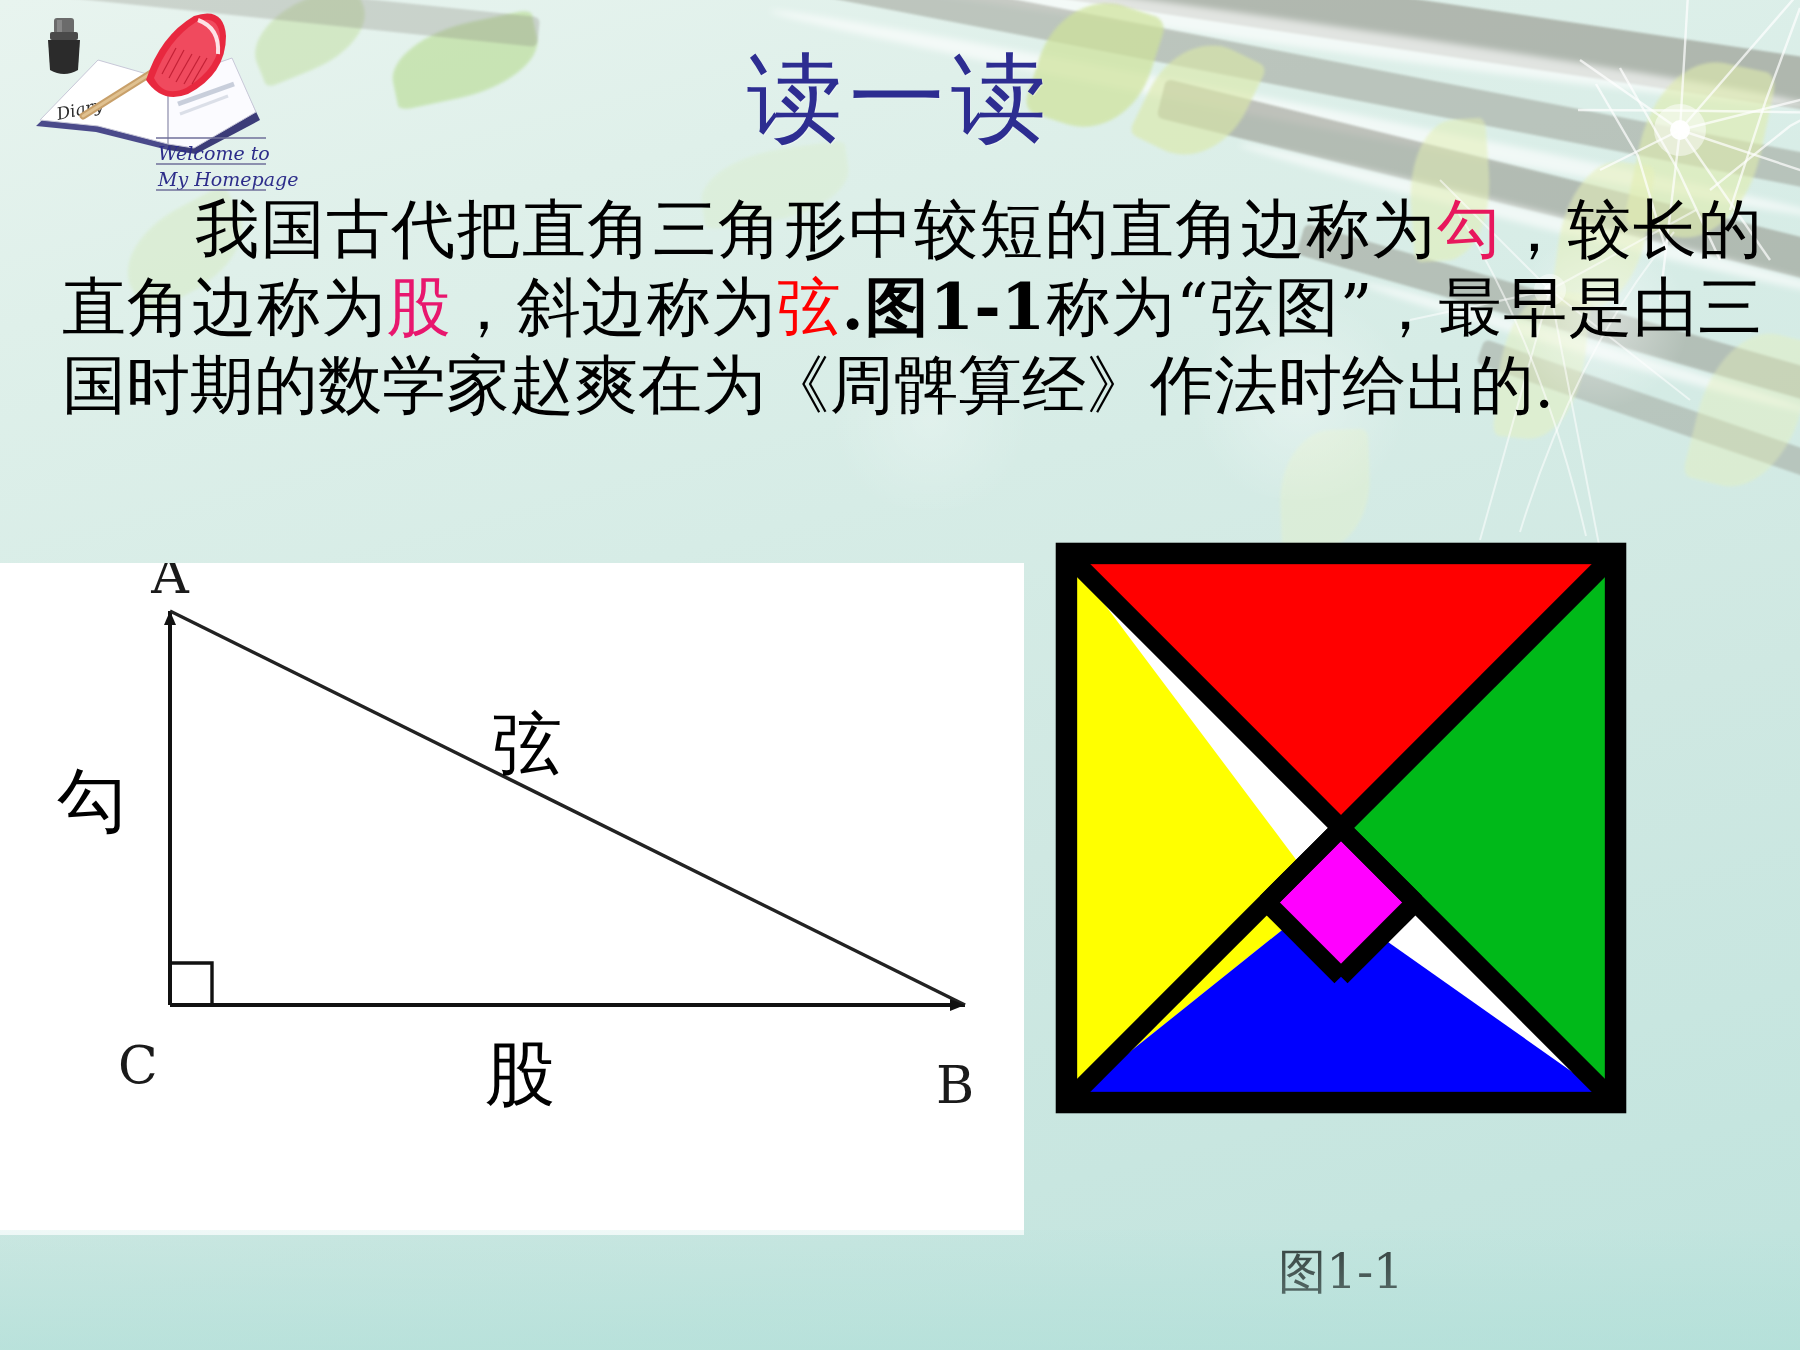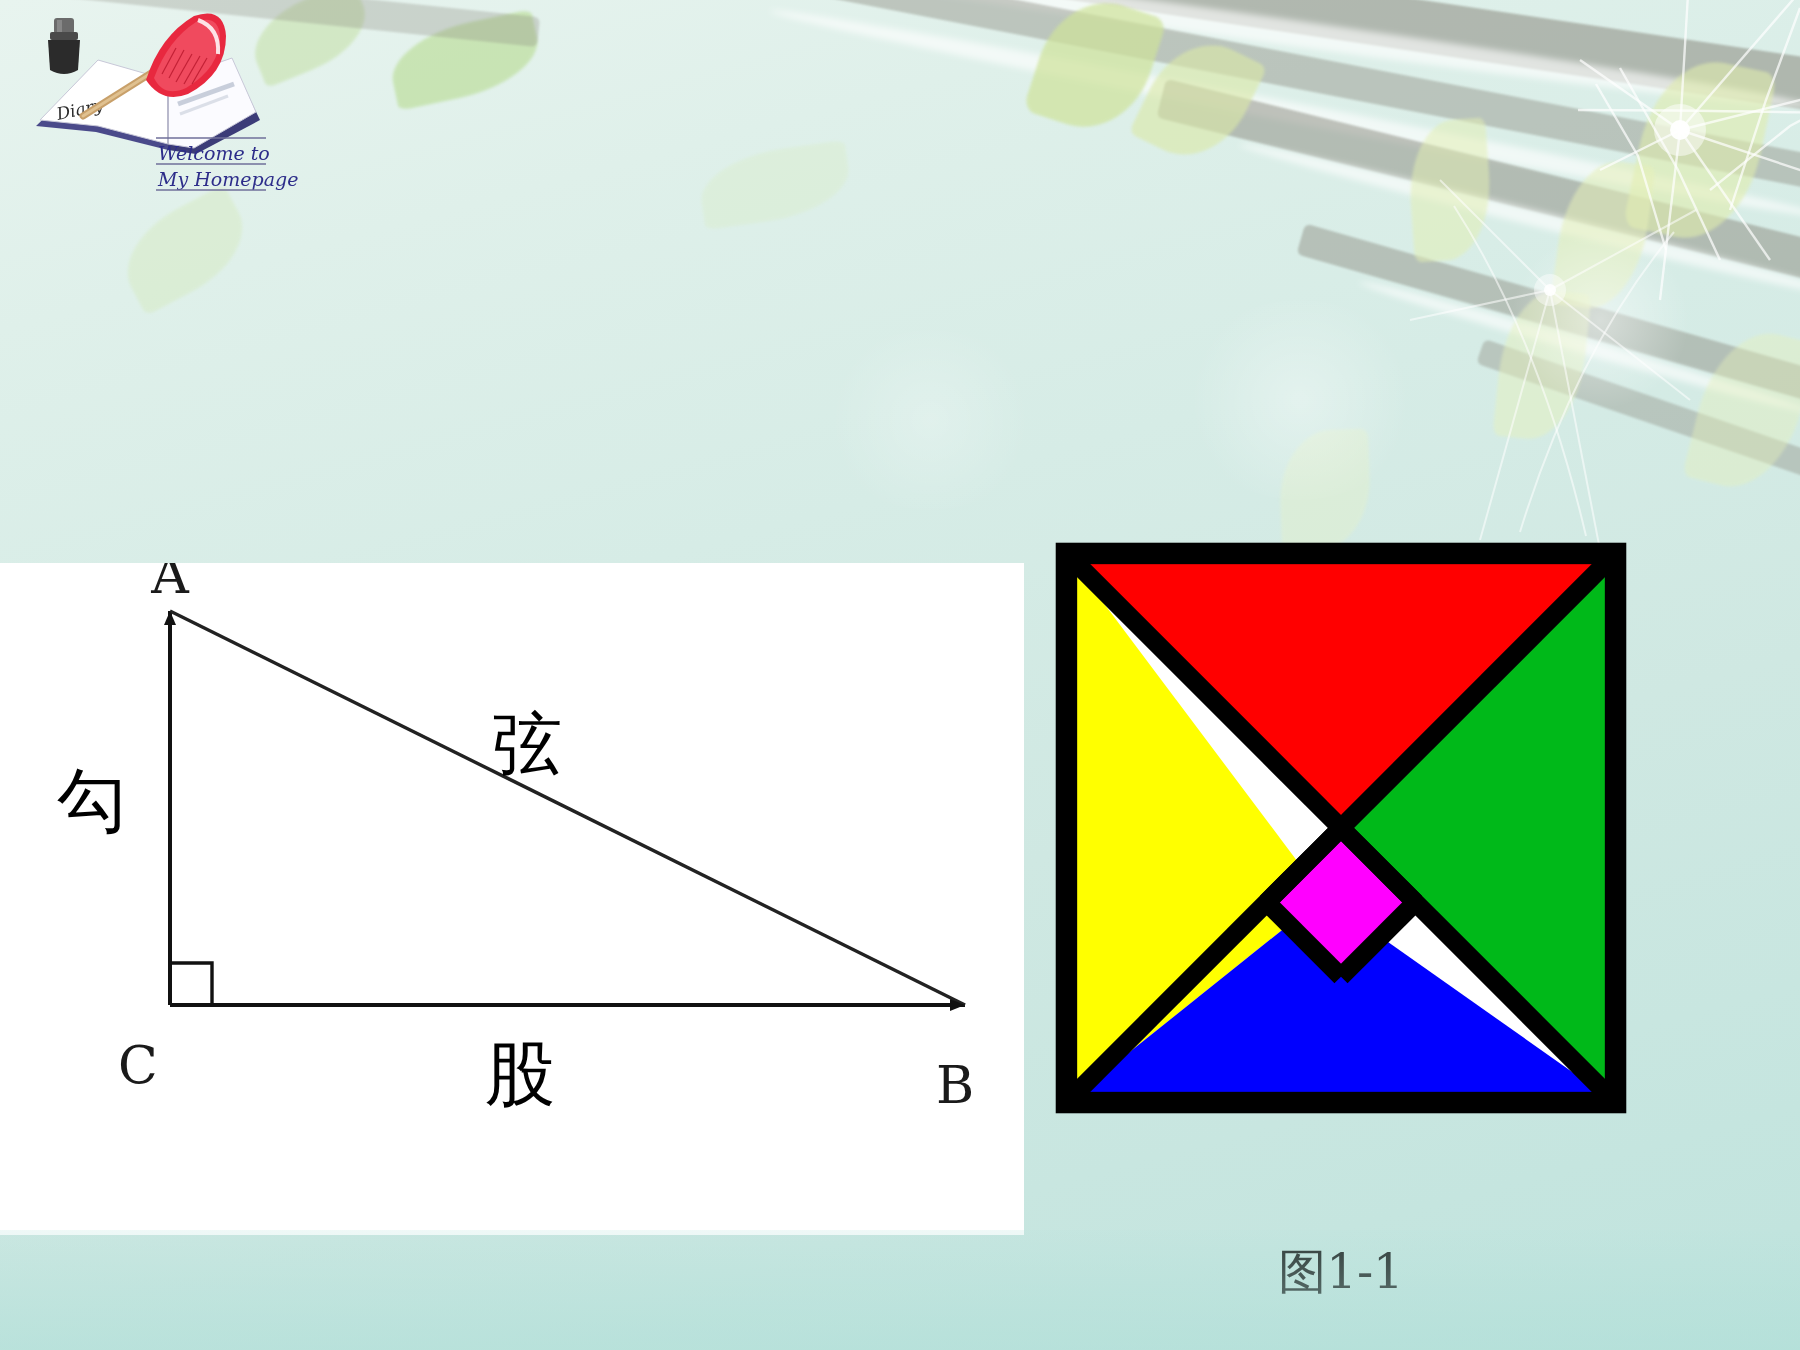--- a/index.html
+++ b/index.html
@@ -219,21 +219,23 @@
       <g>
         <line x1="128" y1="130" x2="238" y2="130" stroke="#6f6f9a" stroke-width="1.6"></line>
         <text x="130" y="152" font-family="DejaVu Serif, serif" font-size="19" font-style="italic" fill="#2d2d8a">Welcome to</text>
         <line x1="128" y1="156" x2="238" y2="156" stroke="#6f6f9a" stroke-width="1.3"></line>
         <text x="130" y="178" font-family="DejaVu Serif, serif" font-size="19" font-style="italic" fill="#2d2d8a">My Homepage</text>
         <line x1="128" y1="182" x2="238" y2="182" stroke="#6f6f9a" stroke-width="1.3"></line>
       </g>
     </svg>
   </div>
 
-
+  <div class="title">读一读</div>
+
+  <div class="body-text"><span class="indent"></span><span>我国古代把直角三角形中较短的直角边称为</span><span class="hl-gou">勾</span><span>，</span><span>较长的直角边称为</span><span class="hl-gu">股</span><span>，斜边称为</span><span class="hl-xian">弦</span><span class="b">.图</span><span class="b">1-1</span><span>称为“弦图</span><span>”，最早是由三国时期的数学家赵爽在为《周髀算经</span><span>》作法时给出的.</span></div>
 
   <div class="tri-panel">
     <svg width="1024" height="672" viewBox="0 0 1024 672">
 
       <line x1="170" y1="48" x2="170" y2="442" stroke="#111" stroke-width="4"></line>
 
       <line x1="170" y1="442" x2="965" y2="442" stroke="#111" stroke-width="4"></line>
 
       <line x1="170" y1="48" x2="965" y2="442" stroke="#222" stroke-width="3.4"></line>
 

